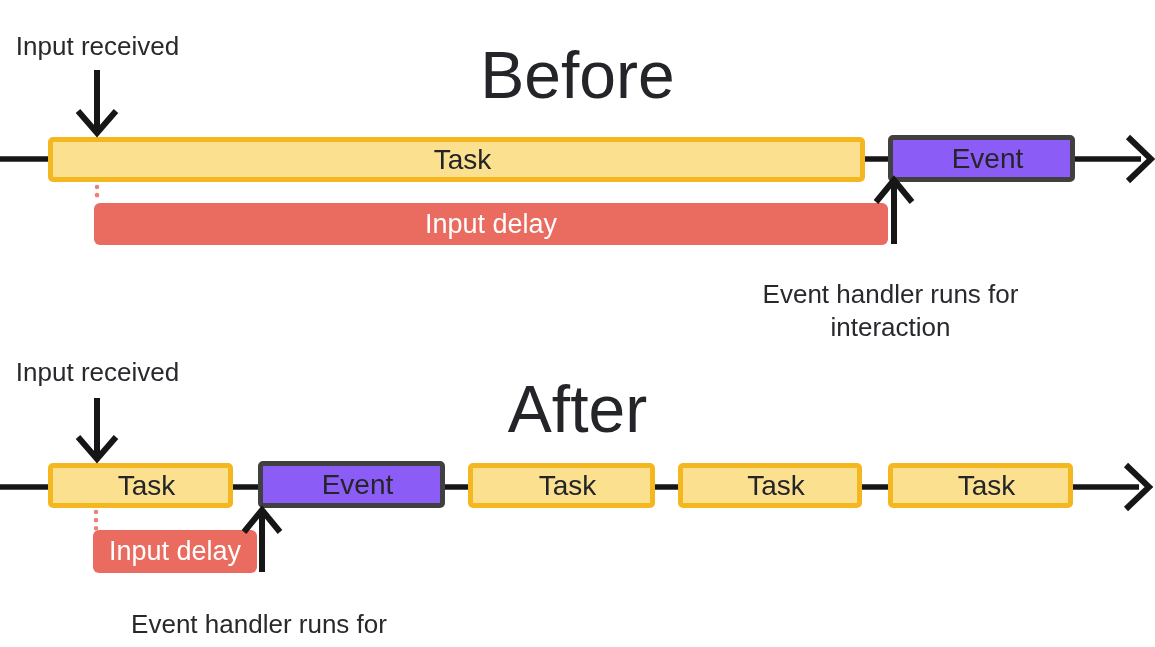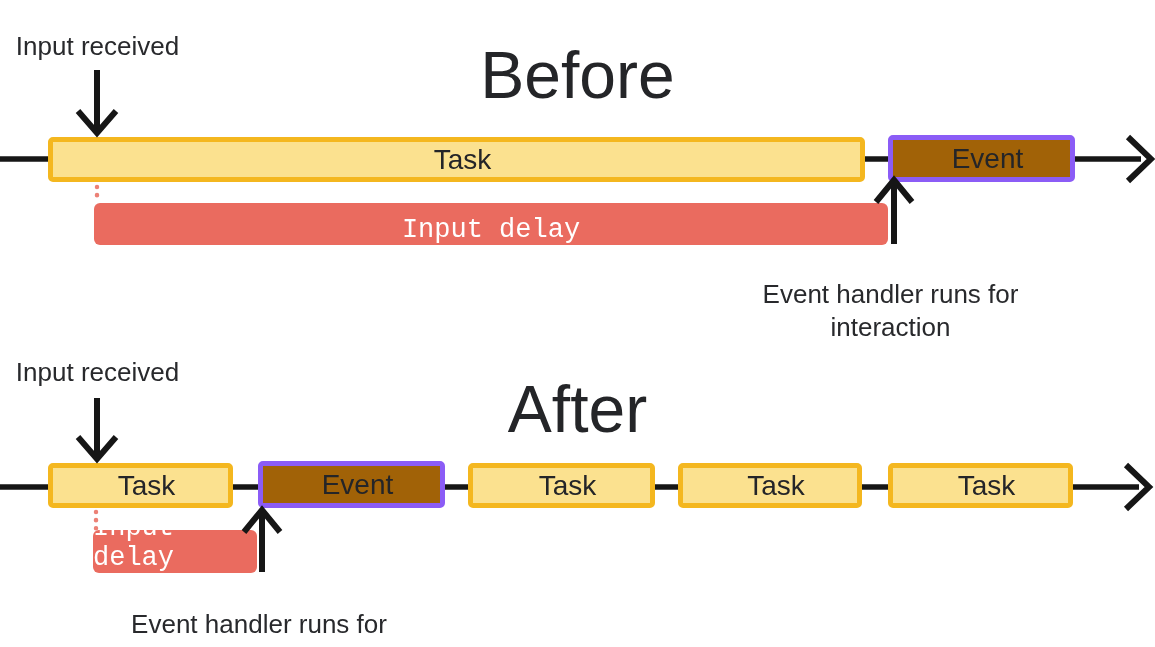--- a/index.html
+++ b/index.html
@@ -19,24 +19,24 @@
   }
   #b-input-received{left:10px;top:2px;width:175px;}
   #a-input-received{left:10px;top:328px;width:175px;}
   #b-handler{left:758px;top:250px;width:265px;}
   #a-handler{left:128px;top:580px;width:262px;}
   .bar{
     position:absolute;box-sizing:border-box;display:flex;align-items:center;
     justify-content:center;border-radius:5px;font-size:28px;color:#242528;padding-left:12px;
   }
   .task-bar{background:#FBE18F;border:5px solid #F4B71F;}
-  .event-bar{background:#a16207;border:5px solid #8b5cf6;}
+  .event-bar{background:#8b5cf6;border:5px solid #404040;}
   .delay-bar{
     position:absolute;background:#EA6B5F;border-radius:6px;display:flex;
-    align-items:flex-end;justify-content:center;font-size:27px;color:#ffffff;font-family:Liberation Mono, monospace;
+    align-items:center;justify-content:center;font-size:27px;color:#ffffff;
   }
   #b-task {left:48px;top:137px;width:817px;height:45px;}
   #b-event{left:888px;top:135px;width:187px;height:47px;}
   #b-delay{left:94px;top:203px;width:794px;height:42px;}
   #a-task1{left:48px;top:463px;width:185px;height:45px;}
   #a-event{left:258px;top:461px;width:187px;height:47px;}
   #a-task2{left:468px;top:463px;width:187px;height:45px;}
   #a-task3{left:678px;top:463px;width:184px;height:45px;}
   #a-task4{left:888px;top:463px;width:185px;height:45px;}
   #a-delay{left:93px;top:530px;width:164px;height:43px;}

